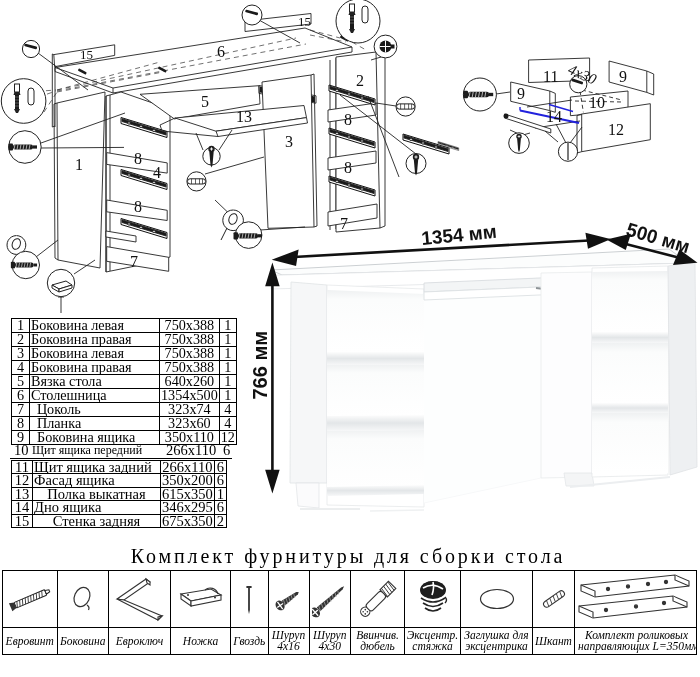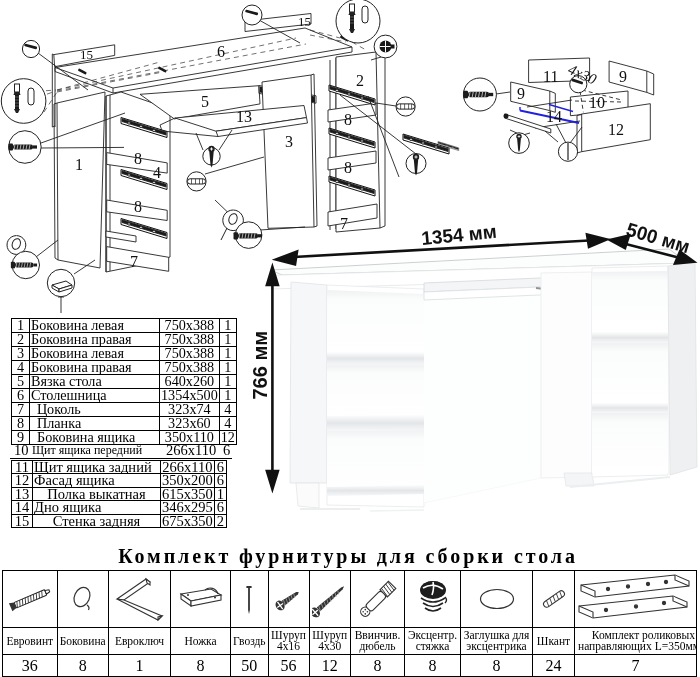--- a/index.html
+++ b/index.html
@@ -395,21 +395,21 @@
 <polygon points="454,46.8 435,48.5 440,36.5"></polygon>
 <line x1="32.4" y1="58" x2="32.4" y2="268"></line>
 <polygon points="32.4,52 26.9,70 37.9,70"></polygon>
 <polygon points="32.4,274 26.9,256 37.9,256"></polygon>
 </g>
 <text x="182" y="30" font-size="19" font-weight="bold" fill="#111" font-family="Liberation Sans,sans-serif" transform="rotate(-5.5 182 30)">1354 мм</text>
 <text x="385" y="20" font-size="19" font-weight="bold" fill="#111" font-family="Liberation Sans,sans-serif" transform="rotate(16.5 385 20)">500 мм</text>
 <text x="28" y="186" font-size="20" font-weight="bold" fill="#111" font-family="Liberation Sans,sans-serif" transform="rotate(-90 26.5 186)">766 мм</text>
 </svg>
 
-<div class="abs" style="left:0;top:545px;width:696px;text-align:center;font-size:20px;letter-spacing:2.9px;font-weight:bold;">Комплект фурнитуры для сборки стола</div>
+<div class="abs" style="left:0;top:545px;width:696px;text-align:center;font-size:20px;letter-spacing:2.9px;">Комплект фурнитуры для сборки стола</div>
 
 <table id="hw" class="abs" style="left:2px;top:570px;table-layout:fixed;width:695px;">
 <tbody>
         <tr style="height:56px">
 <td style="width:51.5px">
             <svg width="50" height="34" viewBox="0 0 50 34">
               <g transform="rotate(-23 25 17)">
                 <rect x="9" y="14" width="33" height="6" rx="1" fill="#fff" stroke="#222" stroke-width="1"></rect>
                 <path d="M12 14 l-2 6 M15 14 l-2 6 M18 14 l-2 6 M21 14 l-2 6 M24 14 l-2 6 M27 14 l-2 6 M30 14 l-2 6 M33 14 l-2 6 M36 14 l-2 6 M39 14 l-2 6" stroke="#333" stroke-width="0.9"></path>
                 <path d="M4 12.6 L9 14 L9 20 L4 21.4 Z" fill="#333"></path>
@@ -520,44 +520,30 @@
                 <circle cx="90" cy="10" r="1.6" fill="#333"></circle>
                 <path d="M3 34 L97 24 L111 30 L111 35 L17 46 L3 40 Z"></path>
                 <path d="M3 34 L17 40 L17 46 M97 24 L97 29 L111 35"></path>
                 <circle cx="30" cy="38" r="1.6" fill="#333"></circle>
                 <circle cx="60" cy="34.5" r="1.6" fill="#333"></circle>
                 <circle cx="88" cy="31" r="1.6" fill="#333"></circle>
               </g>
             </svg>
           </td>
 </tr>
-<tr style="height:27px;font-size:11.5px;line-height:11px;">
+<tr style="height:27px;font-size:11.5px;line-height:11px;font-style:italic;">
 <td>Евровинт</td>
           <td>Боковина</td>
           <td>Евроключ</td>
           <td>Ножка</td>
           <td>Гвоздь</td>
 <td>Шуруп<br>4х16</td>
           <td>Шуруп<br>4х30</td>
           <td>Ввинчив.<br>дюбель</td>
           <td>Эксцентр.<br>стяжка</td>
 <td>Заглушка для<br>эксцентрика</td>
           <td>Шкант</td>
-          <td style="text-align:right;padding-left:3px;white-space:nowrap;overflow:hidden">Комплект роликовых<br>направляющих L=350мм</td>
-</tr>
-<tr style="height:22px;font-size:16px">
-<td>36</td>
-          <td>8</td>
-          <td>1</td>
-          <td>8</td>
-          <td>50</td>
-          <td>56</td>
-          <td>12</td>
-          <td>8</td>
-          <td>8</td>
-          <td>8</td>
-          <td>24</td>
-          <td>7</td>
+          <td style="text-align:center;padding-left:3px;white-space:nowrap;overflow:hidden">Комплект роликовых<br>направляющих L=350мм</td>
 </tr>
 </tbody>
     </table>
 
 </div>
 
 </body></html>

